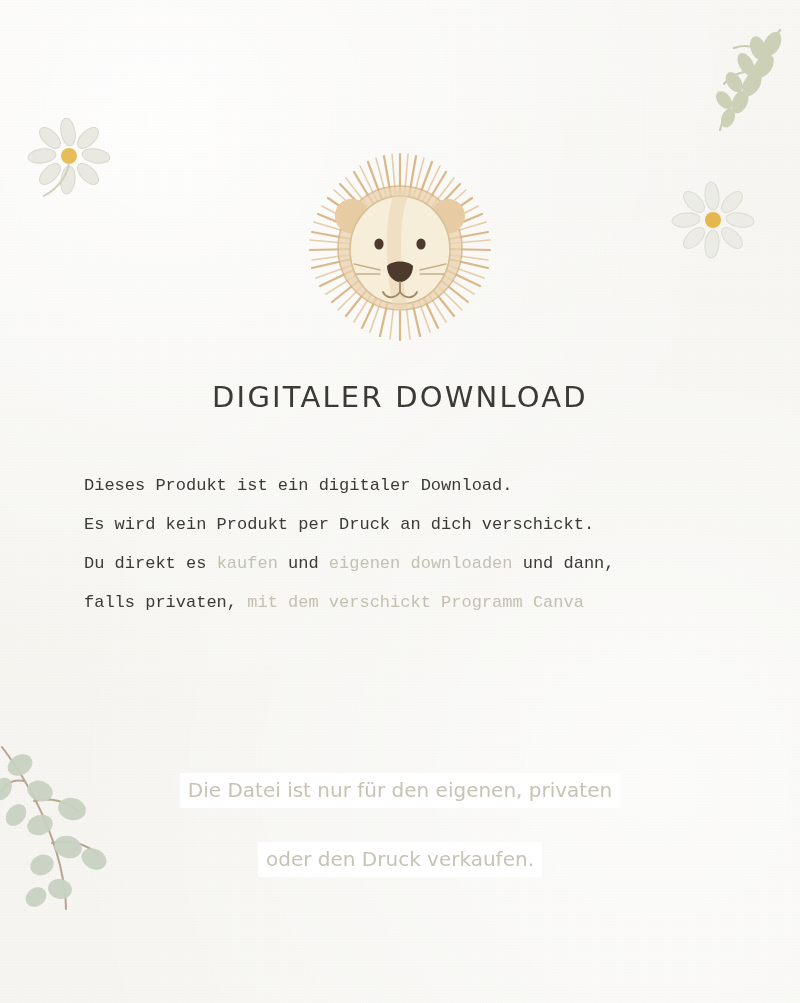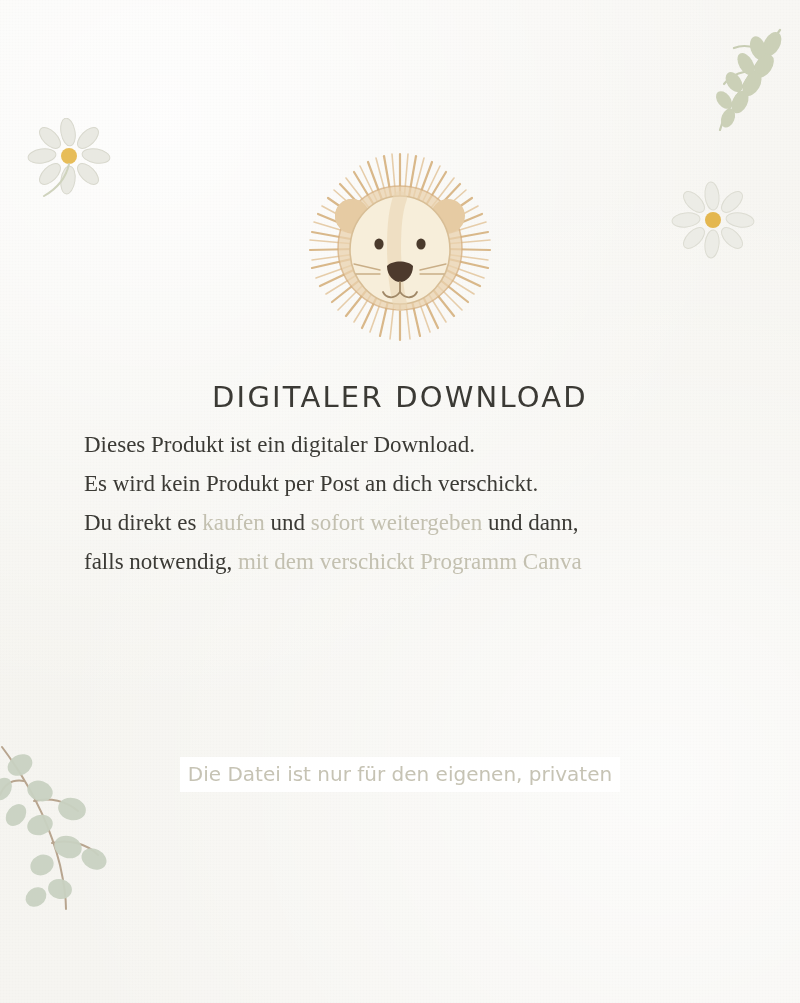--- a/index.html
+++ b/index.html
@@ -58,25 +58,25 @@
     text-align: center;
     font-family: "DejaVu Sans", sans-serif;
     font-size: 29px;
     letter-spacing: 2.2px;
     color: #3b3a35;
     font-weight: 400;
   }
 
   .body-text {
     position: absolute;
-    top: 425px;
+    top: 466px;
     left: 84px;
     width: 636px;
-    font-family: Liberation Serif, serif;
-    font-size: 23px;
+    font-family: Liberation Mono, monospace;
+    font-size: 17px;
     line-height: 39px;
     color: #3b3a35;
     text-align: justify;
     text-justify: inter-word;
   }
   .body-text .ln {
     display: block;
   }
   .muted {
     color: #c3c0b0;
@@ -89,21 +89,21 @@
     width: 800px;
     text-align: center;
     font-size: 20px;
     line-height: 31px;
     color: #c6c3b4;
   }
   .notice span.hl {
     background: #ffffff;
     padding: 2px 8px;
     display: inline-block;
-    margin: 1px 0;
+    margin: 17px 0;
   }
 </style>
 </head>
 <body>
 
 <div class="page">
   <div class="texture"></div>
 
   <div class="deco" id="deco-branch-topright">
     <svg width="140" height="130" viewBox="0 0 140 130">
@@ -282,21 +282,22 @@
         <path d="M140 130 L166 124"></path>
           <path d="M140 134 L164 134"></path>
       </g>
     </svg>
   </div>
 
   <div class="title">DIGITALER DOWNLOAD</div>
 
   <div class="body-text">
       <span class="ln"><span>Dieses Produkt ist ein digitaler Download.</span></span>
-      <span class="ln"><span>Es wird kein Produkt per Post an dich verschickt.</span></span>
-      <span class="ln"><span>Du direkt es </span><span class="muted">kaufen</span><span> und </span><span class="muted">sofort weitergeben</span><span> und dann,</span></span>
-      <span class="ln"><span>falls notwendig, </span><span class="muted">mit dem verschickt Programm Canva</span></span>
+      <span class="ln"><span>Es wird kein Produkt per Druck an dich verschickt.</span></span>
+      <span class="ln"><span>Du direkt es </span><span class="muted">kaufen</span><span> und </span><span class="muted">eigenen downloaden</span><span> und dann,</span></span>
+      <span class="ln"><span>falls privaten, </span><span class="muted">mit dem verschickt Programm Canva</span></span>
     </div>
 
   <div class="notice">
       <div><span class="hl">Die Datei ist nur für den eigenen, privaten</span></div>
+      <div><span class="hl">oder den Druck verkaufen.</span></div>
     </div>
 </div>
 
 </body></html>

